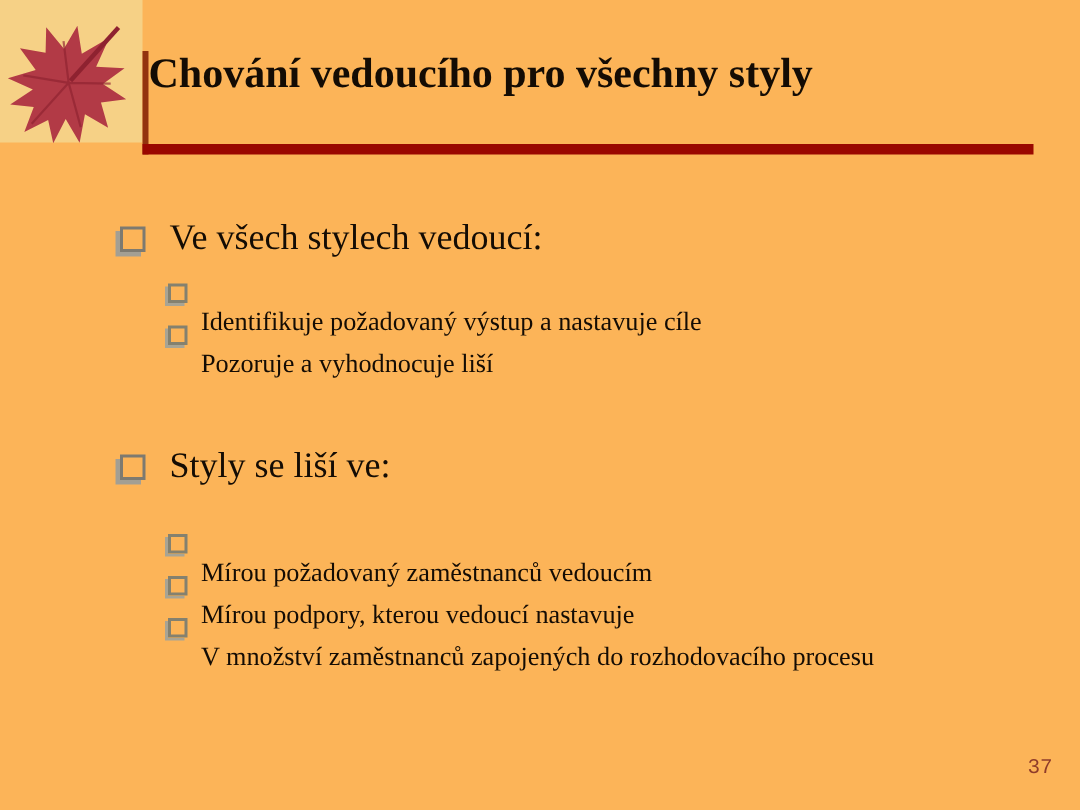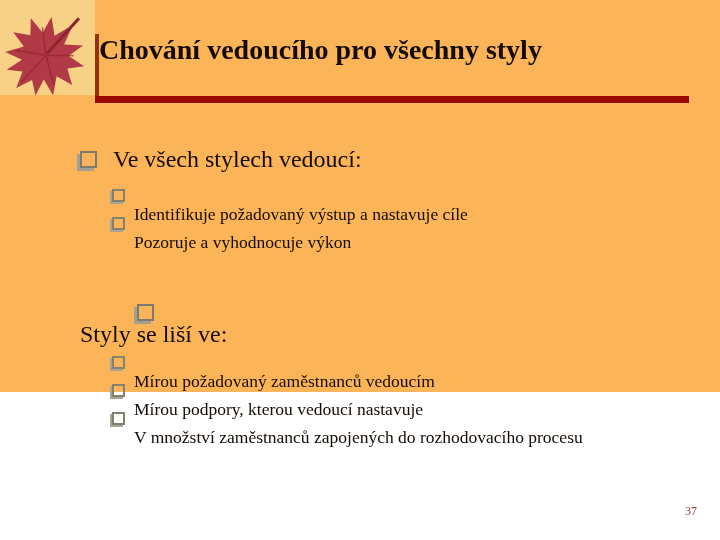--- a/index.html
+++ b/index.html
@@ -3,21 +3,21 @@
 <meta charset="utf-8">
 <style>
   html, body { margin: 0; padding: 0; }
   body {
     width: 720px; height: 540px;
     font-family: "Liberation Serif", serif;
     overflow: hidden;
   }
   .slide {
     position: relative;
-    width: 720px; height: 392px;
+    width: 720px; height: 540px;
     background: #FCB458;
   }
 
   
   .corner-box {
     position: absolute; left: 0; top: 0;
     width: 95px; height: 95px;
     background: #F6D186;
   }
   .corner-box svg { position: absolute; left: 1px; top: 6px; }
@@ -76,28 +76,29 @@
     display: flex; align-items: center;
     height: 28px;
   }
   .item-row .item-text {
     font-size: 17.5px;
     color: #140C04; white-space: nowrap; margin-top: 38px;
   }
 
   #sec1-head  { top: 144px; }
   #sec1-items { top: 181px; }
-  #sec2-head  { top: 304px; flex-direction: column; }
+  #sec2-head  { top: 296px; }
   #sec2-items { top: 348px; }
 
   
   .page-number {
     position: absolute; left: 685px; top: 504px;
-    font-size: 12px;
+    font-size: 14px;
     color: #8F3C2A;
+    font-family: Liberation Mono, monospace;
   }
 </style>
 </head>
 <body>
 
 <div class="slide">
 
   <div class="corner-box">
     <svg width="92" height="92" viewBox="0 0 100 100">
       <g transform="rotate(222 50 52)">
@@ -116,21 +117,21 @@
     <span class="b1"></span>
     <span class="head-text">Ve všech stylech vedoucí:</span>
   </div>
   <div class="items" id="sec1-items">
     <div class="item-row">
       <span class="b2"></span>
       <span class="item-text">Identifikuje požadovaný výstup a nastavuje cíle</span>
     </div>
     <div class="item-row">
       <span class="b2"></span>
-      <span class="item-text">Pozoruje a vyhodnocuje výkon</span>
+      <span class="item-text">Pozoruje a vyhodnocuje liší</span>
     </div>
   </div>
 
   <div class="head-row" id="sec2-head">
     <span class="b1"></span>
     <span class="head-text">Styly se liší ve:</span>
   </div>
   <div class="items" id="sec2-items">
     <div class="item-row">
       <span class="b2"></span>

